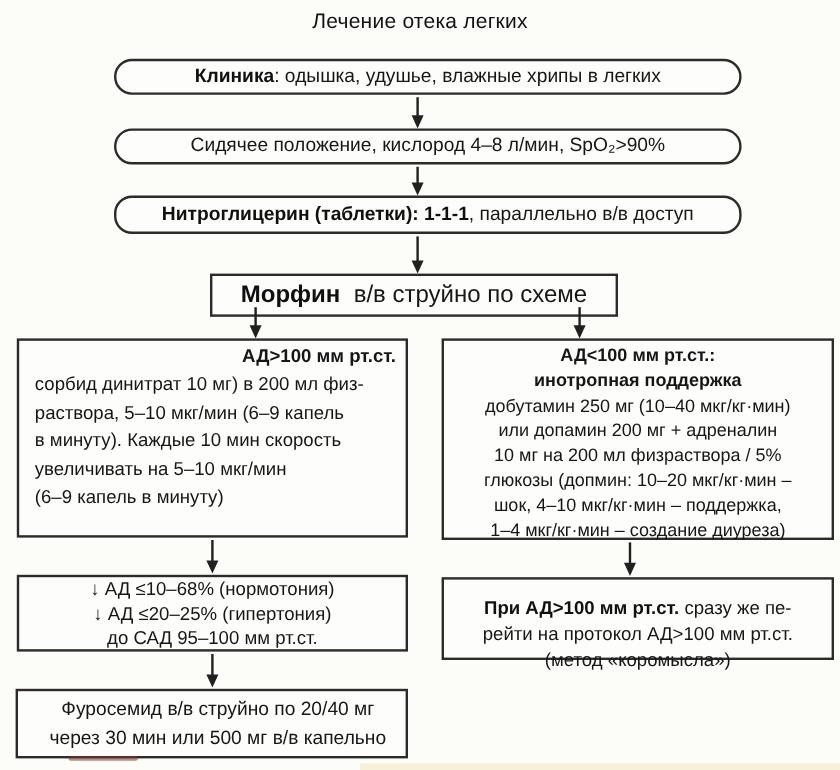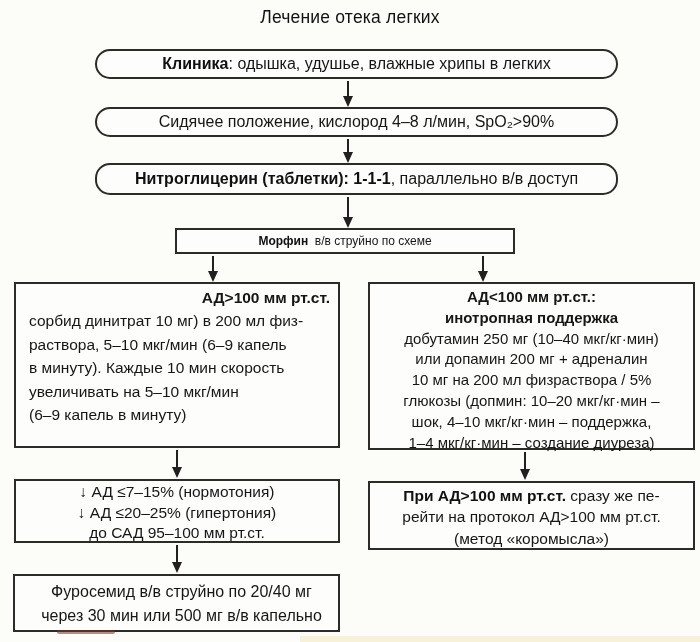--- a/index.html
+++ b/index.html
@@ -25,41 +25,41 @@
     font-size:16px; line-height:1.25; color:#161616;
   }
   .flex-center { display:flex; align-items:center; justify-content:center; }
   .box b { font-weight:bold; color:#101010; }
 
   
   .box-wide   { left:95px;  width:523px; height:30px;border-radius:15px; }
   .box-clinic { top:49px; }
   .box-oxygen { top:107px; }
   .box-nitro  { top:163px; height:32px; }
-  .box-morphine { left:175px; top:228px; width:340px; height:26px; font-size:12px; }
+  .box-morphine { left:175px; top:228px; width:340px; height:36px; font-size:20px; }
 
   
   .box-highbp {
     left:14px; top:282px; width:326px; height:166px;
     font-size:15.5px; line-height:23.4px; padding:2px 8px 0 13px;
   }
   .box-highbp .heading { text-align:right; font-weight:bold; }
   .box-lowbp {
     left:368px; top:282px; width:327px; height:168px;
     font-size:15px; line-height:20.8px; padding:3px 4px 0 4px; text-align:center;
   }
   .box-lowbp .heading { font-weight:bold; }
 
   .box-bptarget {
     left:14px; top:479px; width:326px; height:64px;
     text-align:center; font-size:15.5px; line-height:20.5px; padding-top:1px;
   }
   .box-protocol {
     left:368px; top:481px; width:327px; height:69px;
-    text-align:center; font-size:15.5px; line-height:21.3px; padding-top:2px;
+    text-align:center; font-size:15.5px; line-height:21.3px; padding-top:14px;
   }
   .box-furosemide {
     left:13px; top:574px; width:327px; height:58px;
     text-align:center; font-size:16px; line-height:24px; padding-top:4px;padding-left:10px;
   }
 
   
   .arrow { position:absolute; width:2px; background:#22201e; }
   .arrow::after {
     content:""; position:absolute; left:-4.5px; bottom:-10px;
@@ -126,21 +126,21 @@
     <div>10 мг на 200 мл физраствора / 5%</div>
     <div>глюкозы (допмин: 10–20 мкг/кг·мин –</div>
     <div>шок, 4–10 мкг/кг·мин – поддержка,</div>
     <div>1–4 мкг/кг·мин – создание диуреза)</div>
   </div>
 
   <div class="arrow" style="left:176px; top:450px; height:18px;"></div>
   <div class="arrow" style="left:524px; top:452px; height:18px;"></div>
 
   <div class="box box-bptarget">
-    <div>↓ АД ≤7–15% (нормотония)</div>
+    <div>↓ АД ≤10–68% (нормотония)</div>
     <div>↓ АД ≤20–25% (гипертония)</div>
     <div>до САД 95–100 мм рт.ст.</div>
   </div>
 
   <div class="box box-protocol">
     <div><b>При АД&gt;100 мм рт.ст.</b><span> сразу же пе-</span></div>
     <div>рейти на протокол АД&gt;100 мм рт.ст.</div>
     <div>(метод «коромысла»)</div>
   </div>
 

